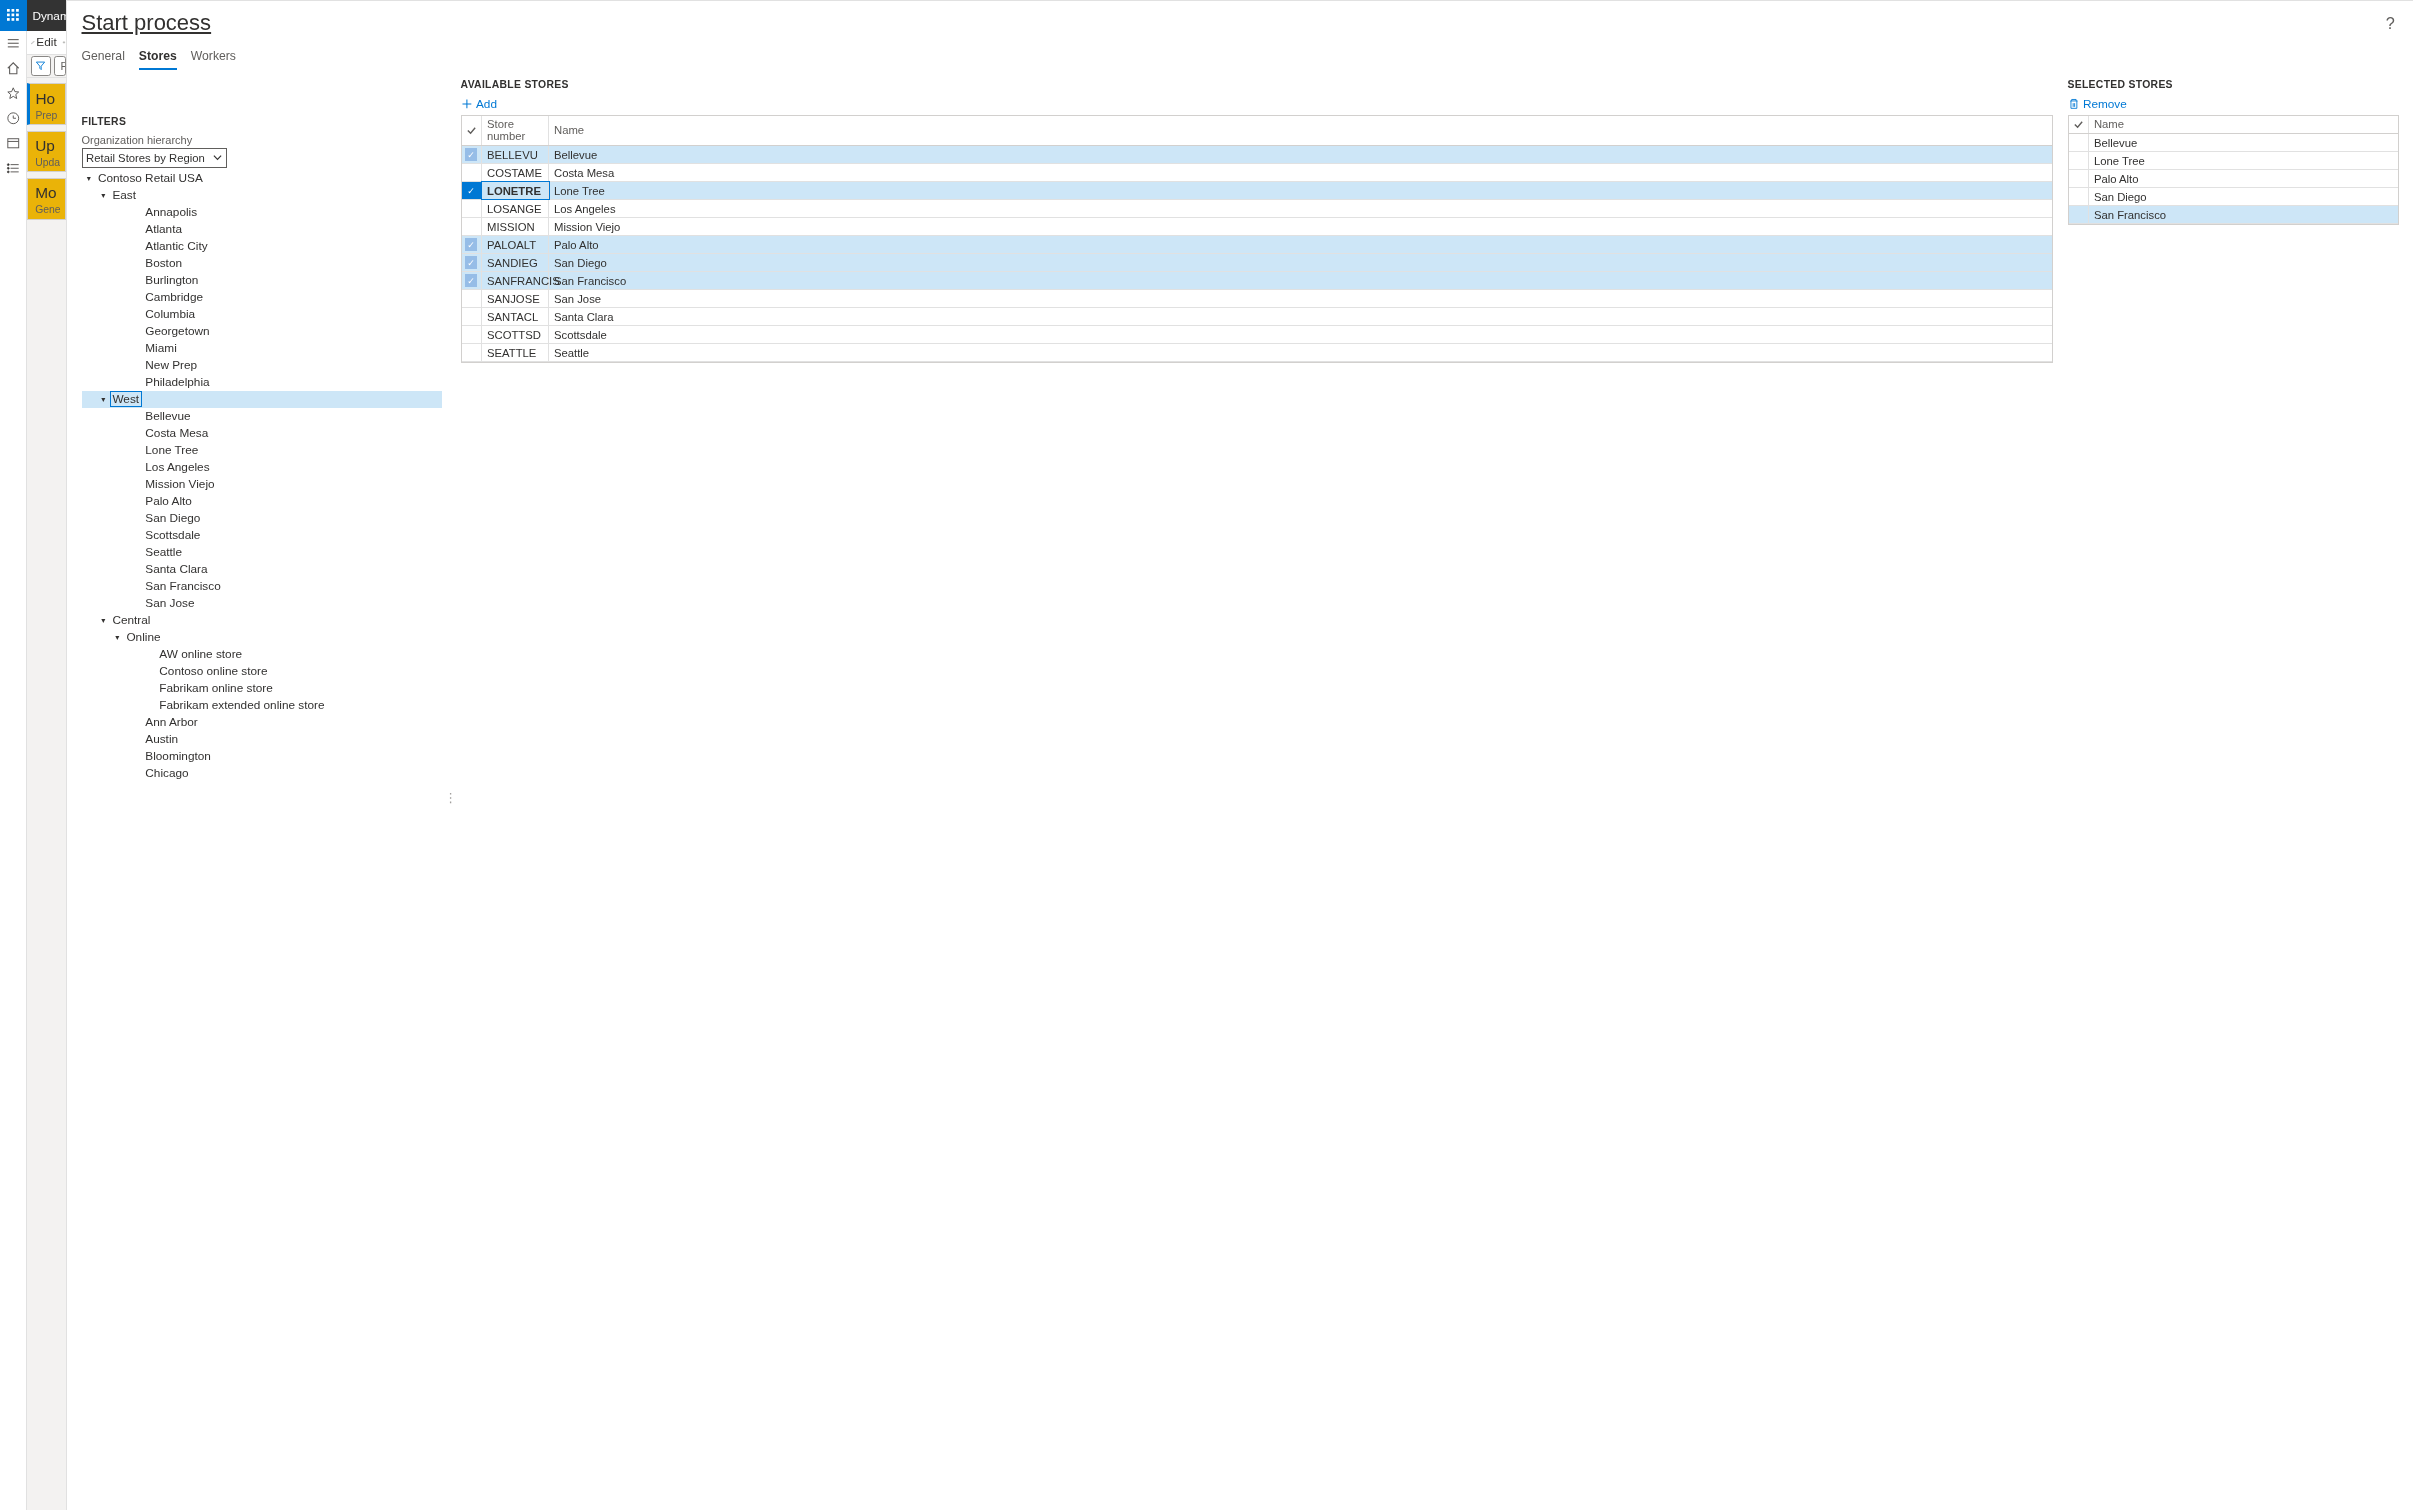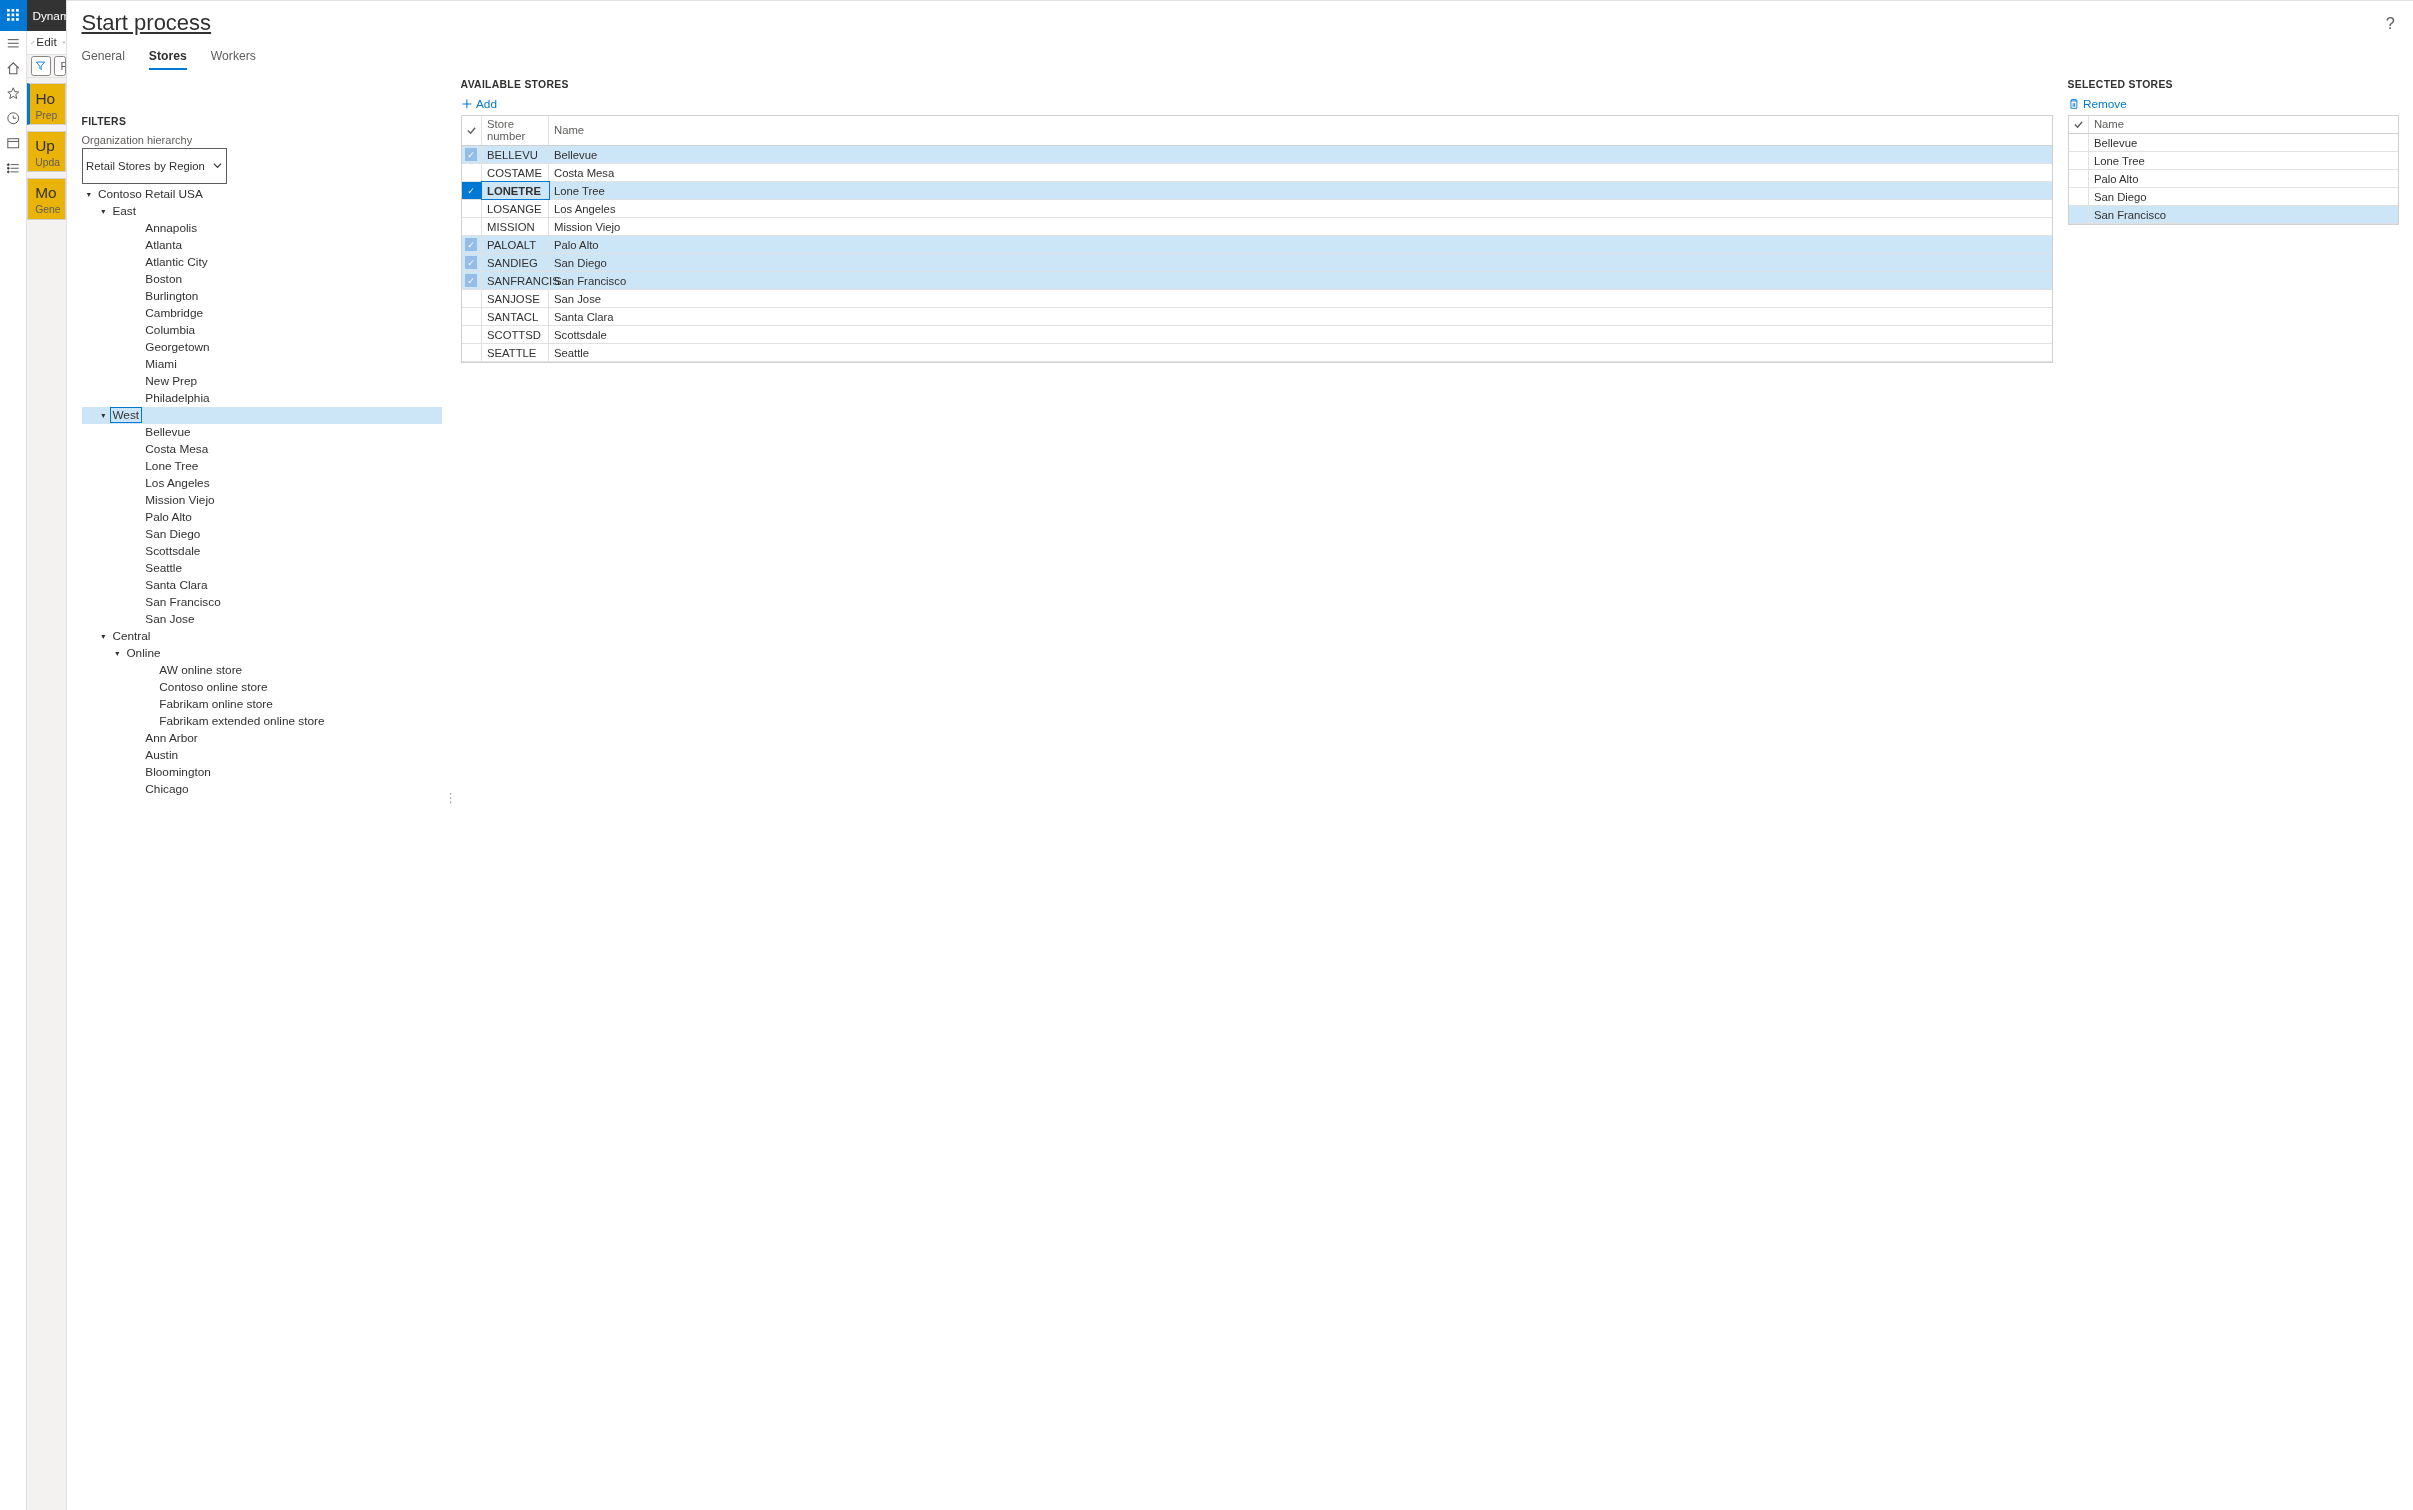--- a/index.html
+++ b/index.html
@@ -23,30 +23,30 @@
 .back-card { border:0.9px solid #d2d0ce; background:#eab308; margin:5.4px 0 0 0; padding:5.4px 3.6px 3.6px 7.2px; position:relative; overflow:hidden;}
 .back-card.active { border-left:3.6px solid #0078d4; padding-left:5.4px;}
 .back-card .title { font-size:15.4px; font-weight:400; }
 .back-card .sub { font-size:10.4px; color:#605e5c; margin-top:1.8px;}
 
 
 .dialog { flex:1; display:flex; flex-direction:column; border-top:0.9px solid #e1e1e1; position:relative; background:#fff; }
 .dialog-top { display:flex; align-items:flex-start; justify-content:space-between; padding: 9px 14.5px 0 14.5px; }
 .dialog-title { font-size:22px; font-weight:400; padding-bottom:3.6px;text-decoration:underline;}
 .help-icon { color:#605e5c; font-size:16.3px; cursor:pointer; padding:3.6px;}
-.tabs { display:flex; gap:24px; padding: 5.4px 14.5px 0 14.5px; border-bottom: 0; }
+.tabs { display:flex; gap:14px; padding: 5.4px 14.5px 0 14.5px; border-bottom: 0; }
 .tab { padding: 3.6px 0 5.4px 0; font-size:12.2px; color:#605e5c; cursor:pointer; }
 .tab.active { color:#323130; font-weight:600; border-bottom:2.7px solid #0078d4;}
 .content { flex:1; display:flex; overflow:hidden; padding: 7.2px 14.5px 7.2px 14.5px; gap:3.6px; }
 
 
 .col-filters { width:360px; display:flex; flex-direction:column; overflow:hidden; position:relative;margin-top:37px;}
 .section-label { font-size:10.4px; font-weight:600; letter-spacing:0.3px; color:#323130; padding:1.8px 0 3.6px 0;}
 .field-label { font-size:11px; color:#605e5c; margin-top:3.6px; }
-.dropdown { width:145px; height:36px; border:0.9px solid #605e5c; display:flex; align-items:center; justify-content:space-between; padding:0 3.6px; font-size:11.3px; cursor:pointer; margin-top:1.8px;}
+.dropdown { width:145px; height:20px; border:0.9px solid #605e5c; display:flex; align-items:center; justify-content:space-between; padding:0 3.6px; font-size:11.3px; cursor:pointer; margin-top:1.8px;}
 .tree-wrap { flex:1; overflow-y:auto; margin-top:1.8px; position:relative;}
 .tree-wrap::-webkit-scrollbar{width:9px;}
 .tree-wrap::-webkit-scrollbar-thumb{background:#c8c6c4;border-radius:4.5px;}
 .tree-node { height:17px; display:flex; align-items:center; font-size:11.8px; cursor:default; white-space:nowrap;}
 .tree-node .caret { width:11px; display:inline-flex; justify-content:center; font-size:8.1px;}
 .tree-node .nlabel { padding:0 1.8px; }
 .tree-node.selected { background:#cde6f7;}
 .tree-node.selected .nlabel { outline:0.9px solid #0078d4;}
 
 

